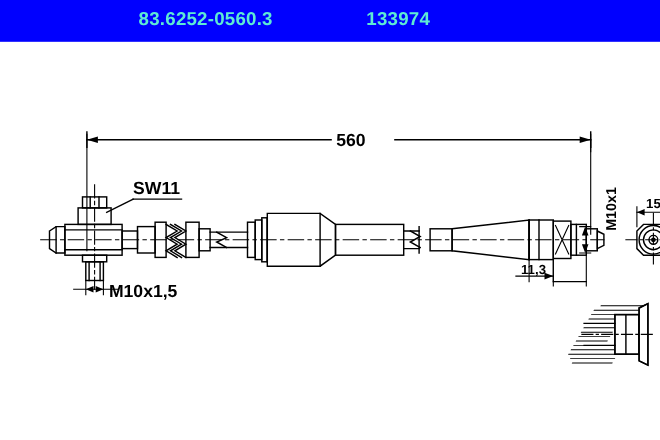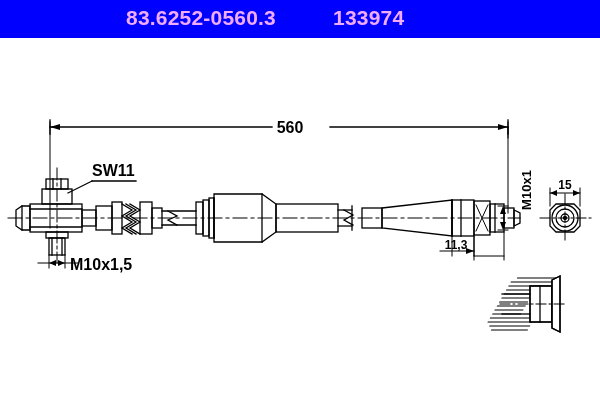--- a/index.html
+++ b/index.html
@@ -24,35 +24,36 @@
     top: 0;
     width: 600px;
     height: 38px;
     background: #0000ff;
   }
   #header-band .hdr-text {
     position: absolute;
     top: 0;
     height: 38px;
     line-height: 36px;
-    color: #f0abfc;
+    color: #5eead4;
     font-weight: bold;
-    font-size: 21px;
+    font-size: 17px;
     letter-spacing: 0.2px;
     white-space: nowrap;
   }
   #part-number { left: 126px; }
   #order-number { left: 333px; }
 
   #drawing-area {
     position: absolute;
     left: 0;
     top: 38px;
     width: 508px;
     height: 362px;
+    padding-left: 29px;
   }
   svg.dwg {
     display: block;
     width: 600px;
     height: 362px;
   }
   .lbl {
     font-family: "Liberation Sans", sans-serif;
     font-weight: bold;
     fill: #000000;

